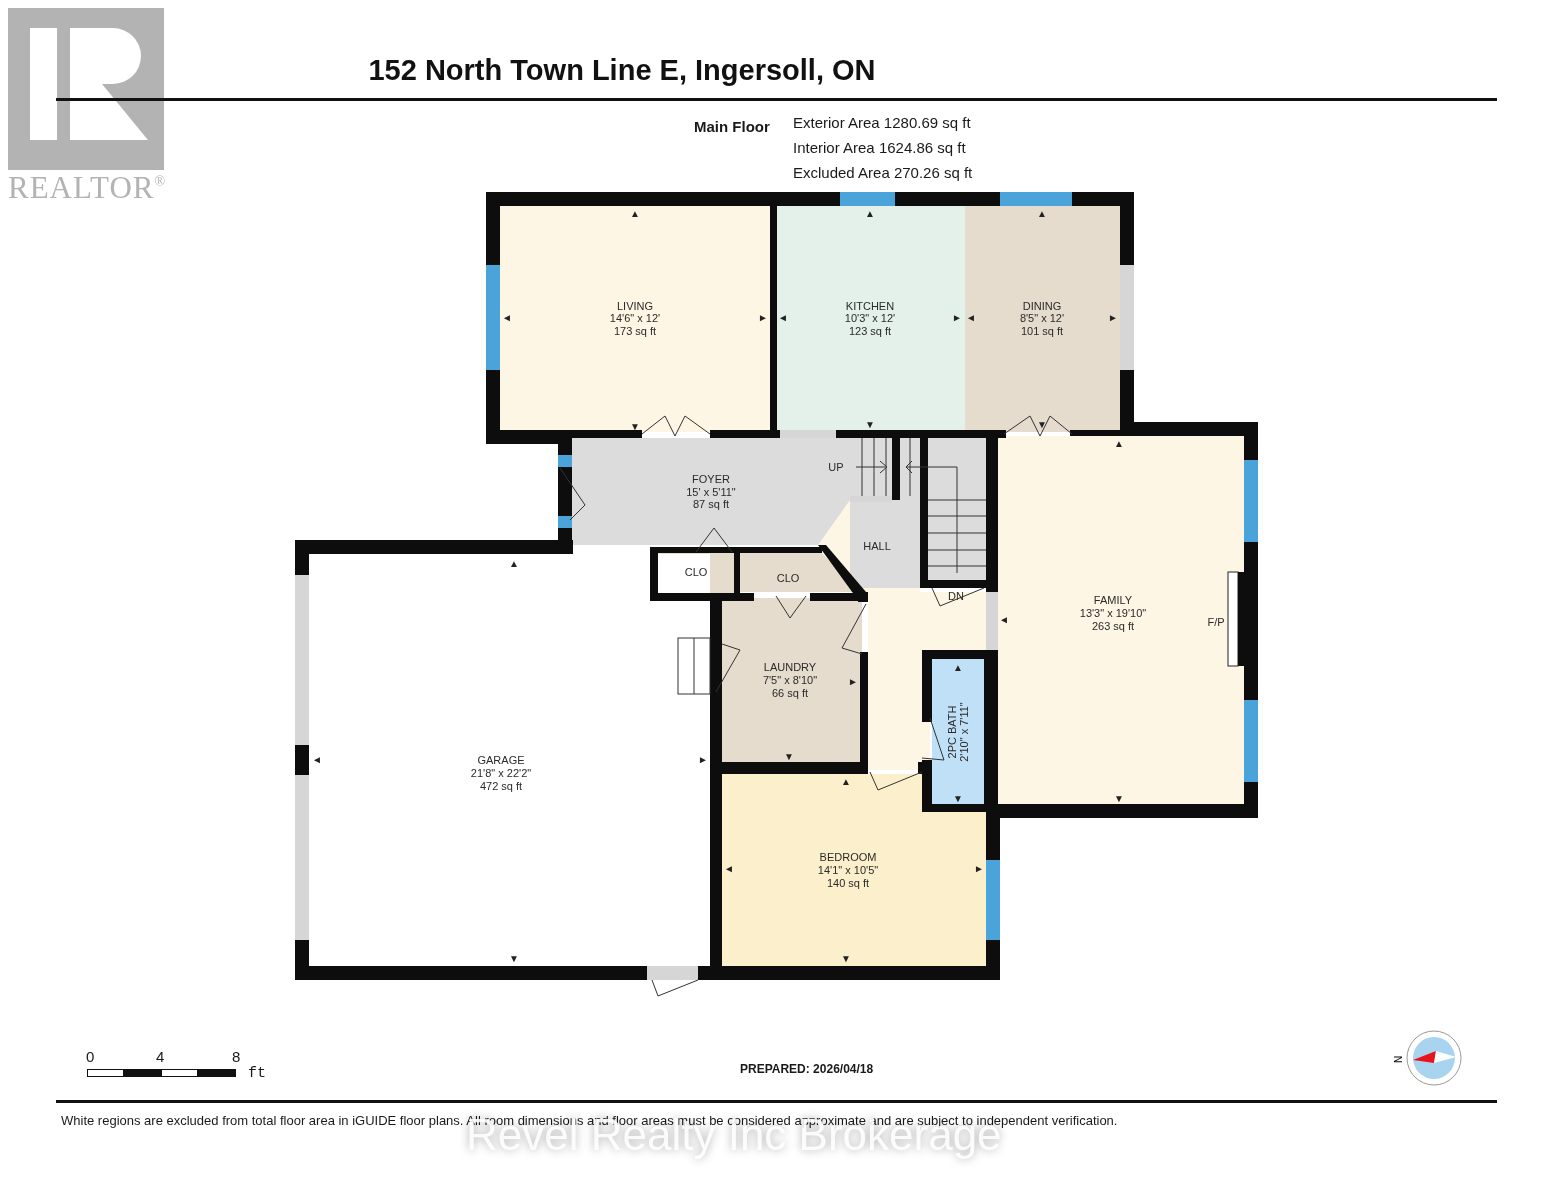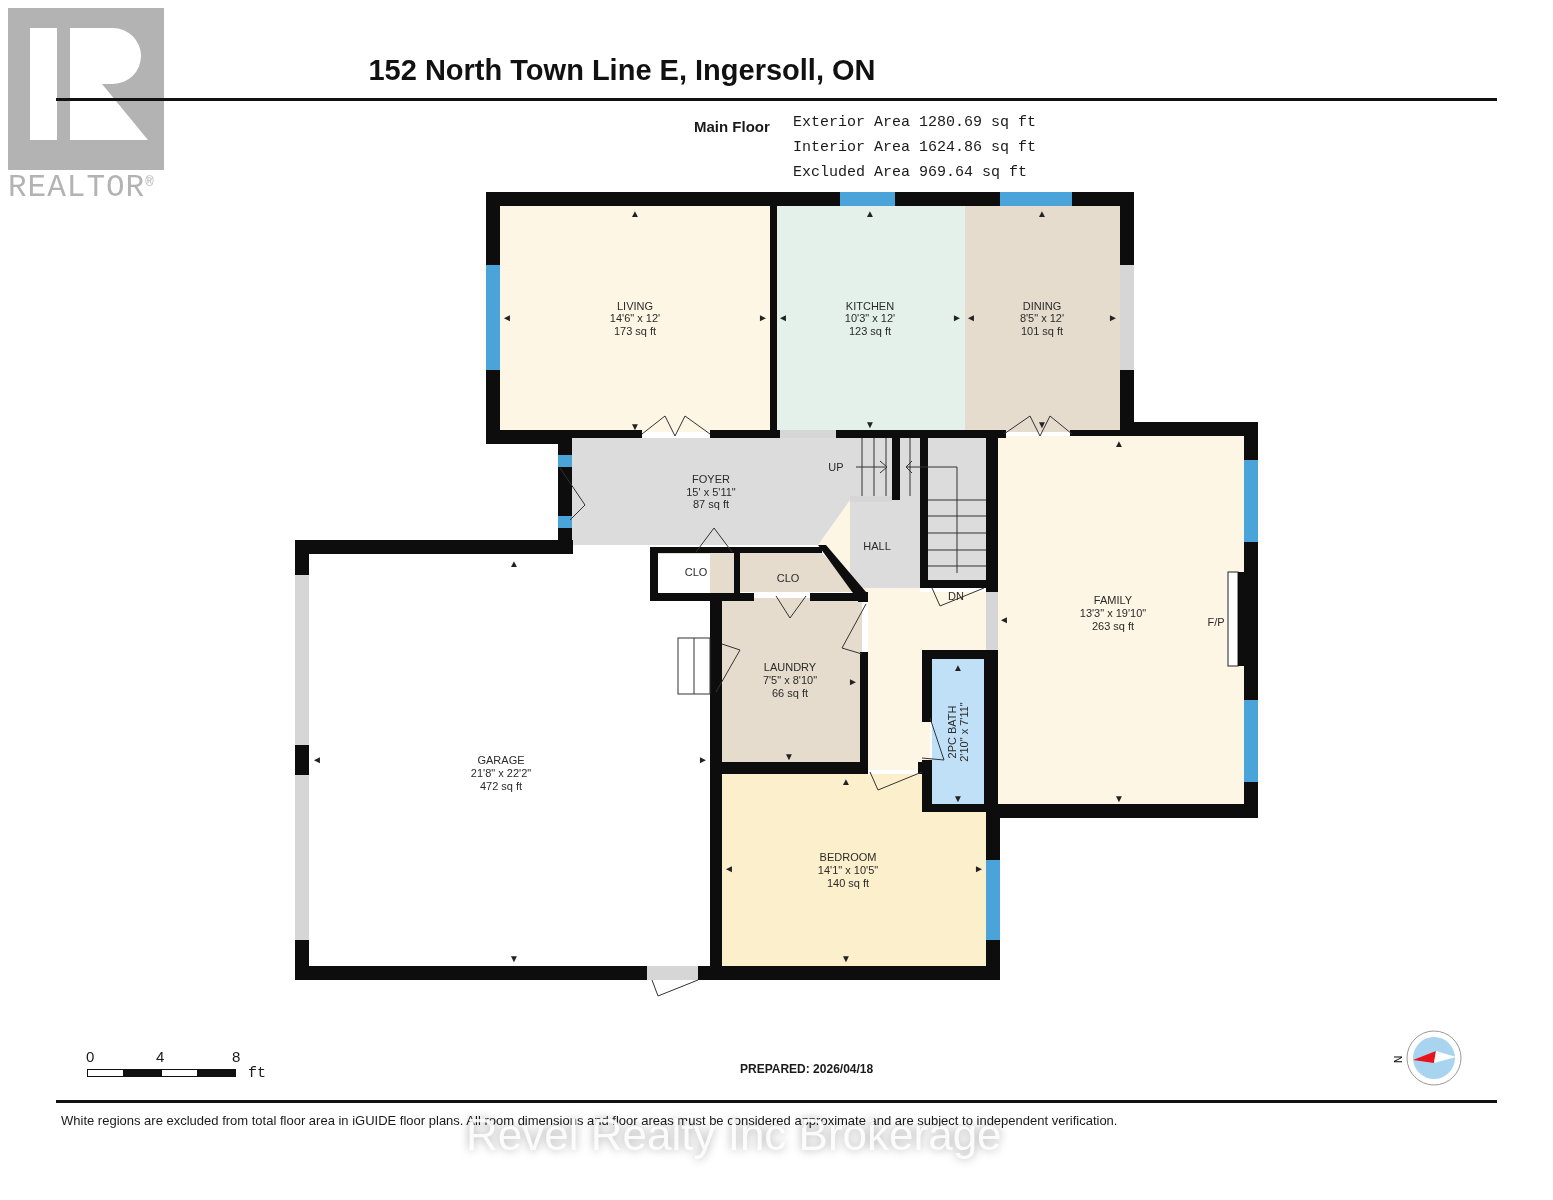--- a/index.html
+++ b/index.html
@@ -1,24 +1,24 @@
 <!DOCTYPE html>
 <html><head>
 <meta charset="utf-8">
 <style>
   html, body { margin:0; padding:0; background:#ffffff; }
   body { width:1553px; height:1200px; position:relative; overflow:hidden; font-family:"Liberation Sans", sans-serif; color:#1a1a1a; }
   .logo { position:absolute; left:8px; top:8px; width:156px; height:162px; background:#b3b3b3; }
-  .logo-text { position:absolute; left:8px; top:170px; font-size:31px; color:#b3b3b3; letter-spacing:1px; font-family:Liberation Mono, monospace; }
+  .logo-text { position:absolute; left:8px; top:170px; font-size:31px; color:#b3b3b3; letter-spacing:1px; font-family:Liberation Serif, serif; }
   .logo-text sup { font-size:14px; vertical-align:top; position:relative; top:4px; }
   .title { position:absolute; left:0; width:1244px; top:54px; text-align:center; font-weight:bold; font-size:29px; color:#111; }
   .rule { position:absolute; height:3px; background:#111; }
   .areas { position:absolute; left:694px; top:110px; font-size:15px; line-height:25px; }
   .areas .lbl { position:absolute; left:0; top:4px; font-weight:bold; white-space:nowrap; }
-  .areas .vals { position:absolute; left:99px; top:0; white-space:nowrap;font-family:Liberation Mono, monospace; }
+  .areas .vals { position:absolute; left:99px; top:0; white-space:nowrap; }
   .plan { position:absolute; left:0; top:0; }
   .room-label { font-family:"Liberation Sans", sans-serif; font-size:11px; fill:#2a2a2a; text-anchor:middle; }
   .scale { position:absolute; left:86px; top:1048px; }
   .scale-nums { position:absolute; top:0; font-size:15px; }
   .prepared { position:absolute; left:740px; top:1062px; font-size:12px;font-weight:bold; }
   .disclaimer { position:absolute; left:61px; top:1113px; font-size:13px; white-space:nowrap; }
   .watermark { position:absolute; left:466px; top:1110px; font-size:44px; color:rgba(255,255,255,0.88); text-shadow:0 0 10px rgba(0,0,0,0.35); white-space:nowrap; }
   .compass { position:absolute; left:1388px; top:1030px; width:80px; height:60px; }
 </style>
 </head>
@@ -34,21 +34,21 @@
 <div class="logo-text"><span>REALTOR</span><sup>®</sup></div>
 
 <div class="title">152 North Town Line E, Ingersoll, ON</div>
 <div class="rule" style="left:56px; top:98px; width:1441px;"></div>
 
 <div class="areas">
   <div class="lbl">Main Floor</div>
   <div class="vals">
     <div>Exterior Area 1280.69 sq ft</div>
     <div>Interior Area 1624.86 sq ft</div>
-    <div>Excluded Area 969.64 sq ft</div>
+    <div>Excluded Area 270.26 sq ft</div>
   </div>
 </div>
 
 <svg class="plan" width="1553" height="1200" viewBox="0 0 1553 1200">
 
   <rect x="500" y="206" width="272" height="226" fill="#fdf6e4"></rect>
   <rect x="777" y="206" width="190" height="226" fill="#e3f1ea"></rect>
   <rect x="965" y="206" width="156" height="226" fill="#e6dccd"></rect>
   <polygon points="572,438 850,438 850,500 896,500 818,545 572,545" fill="#dcdcdc"></polygon>
   <polygon points="850,500 920,500 920,592 990,592 990,650 930,650 930,770 868,770 868,600 818,545" fill="#fdf6e4"></polygon>

